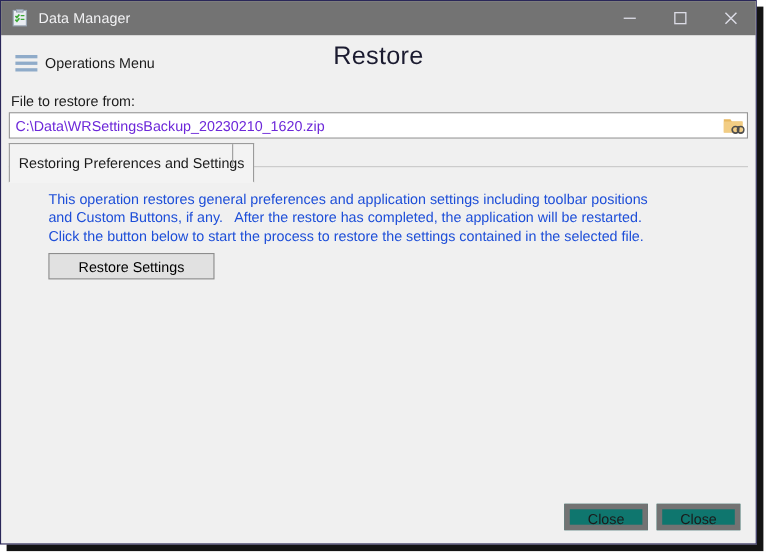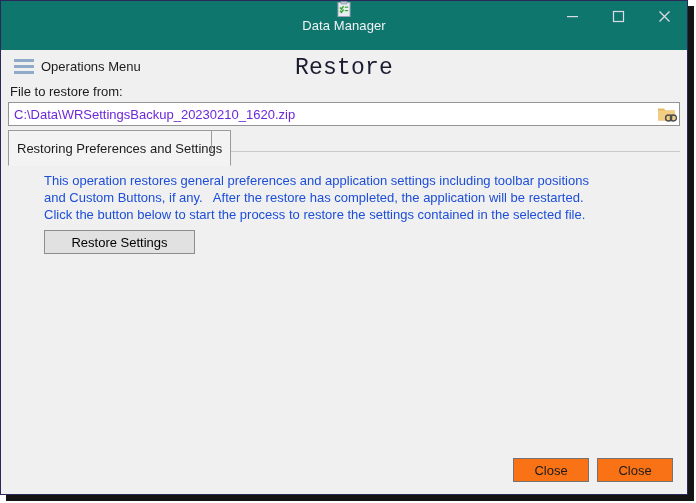--- a/index.html
+++ b/index.html
@@ -23,25 +23,24 @@
     height: 495px;
     background: #f0f0f0;
     border: 1px solid #2a2759;
     box-sizing: border-box;
     box-shadow: 6px 6px 0 rgba(0,0,0,0.92);
   }
 
   
   #titlebar {
     position: relative;
-    height: 49px;
-    background: #0f766e;
-    display: flex;
-    align-items: center;
-    flex-direction: column;
+    height: 31px;
+    background: #737373;
+    display: flex;
+    align-items: center;
   }
   #app-icon {
     width: 16px;
     height: 17px;
     margin-left: 9px;
     margin-right: 9px;
     flex: 0 0 auto;
     position: relative;
   }
   #title-text {
@@ -69,21 +68,21 @@
   
   #menurow {
     position: relative;
     height: 42px;
   }
   #ops-menu {
     position: absolute;
     left: 13px;
     top: 9px;
     display: flex;
-    align-items: flex-start;
+    align-items: flex-end;
     height: 24px;
   }
   #hamburger {
     width: 20px;
     height: 15px;
     display: flex;
     flex-direction: column;
     justify-content: space-between;
     margin-right: 7px;
   }
@@ -100,21 +99,20 @@
   }
   #page-title {
     position: absolute;
     left: 0;
     right: 0;
     top: 5px;
     text-align: center;
     font-size: 23px;
     color: #1b1b30;
     letter-spacing: 0.2px;
-    font-family: Liberation Mono, monospace;
   }
 
   
   #file-label {
     position: absolute;
     left: 9px;
     top: 83px;
     font-size: 13px;
     color: #1b1b1b;
   }
@@ -224,22 +222,22 @@
     color: #000000;
     cursor: pointer;
     padding: 0;
   }
 
   
   .footer-btn {
     position: absolute;
     width: 76px;
     height: 24px;
-    background: #f97316;
-    border: 1px solid #737373;
+    background: #0f766e;
+    border: 5px solid #737373;
     box-sizing: border-box;
     font-family: "Liberation Sans", sans-serif;
     font-size: 13px;
     color: #1b1b1b;
     cursor: pointer;
     padding: 1px;
   }
   #close-btn { left: 512px; top: 457px; }
   #help-btn  { left: 596px; top: 457px; }
 </style>

